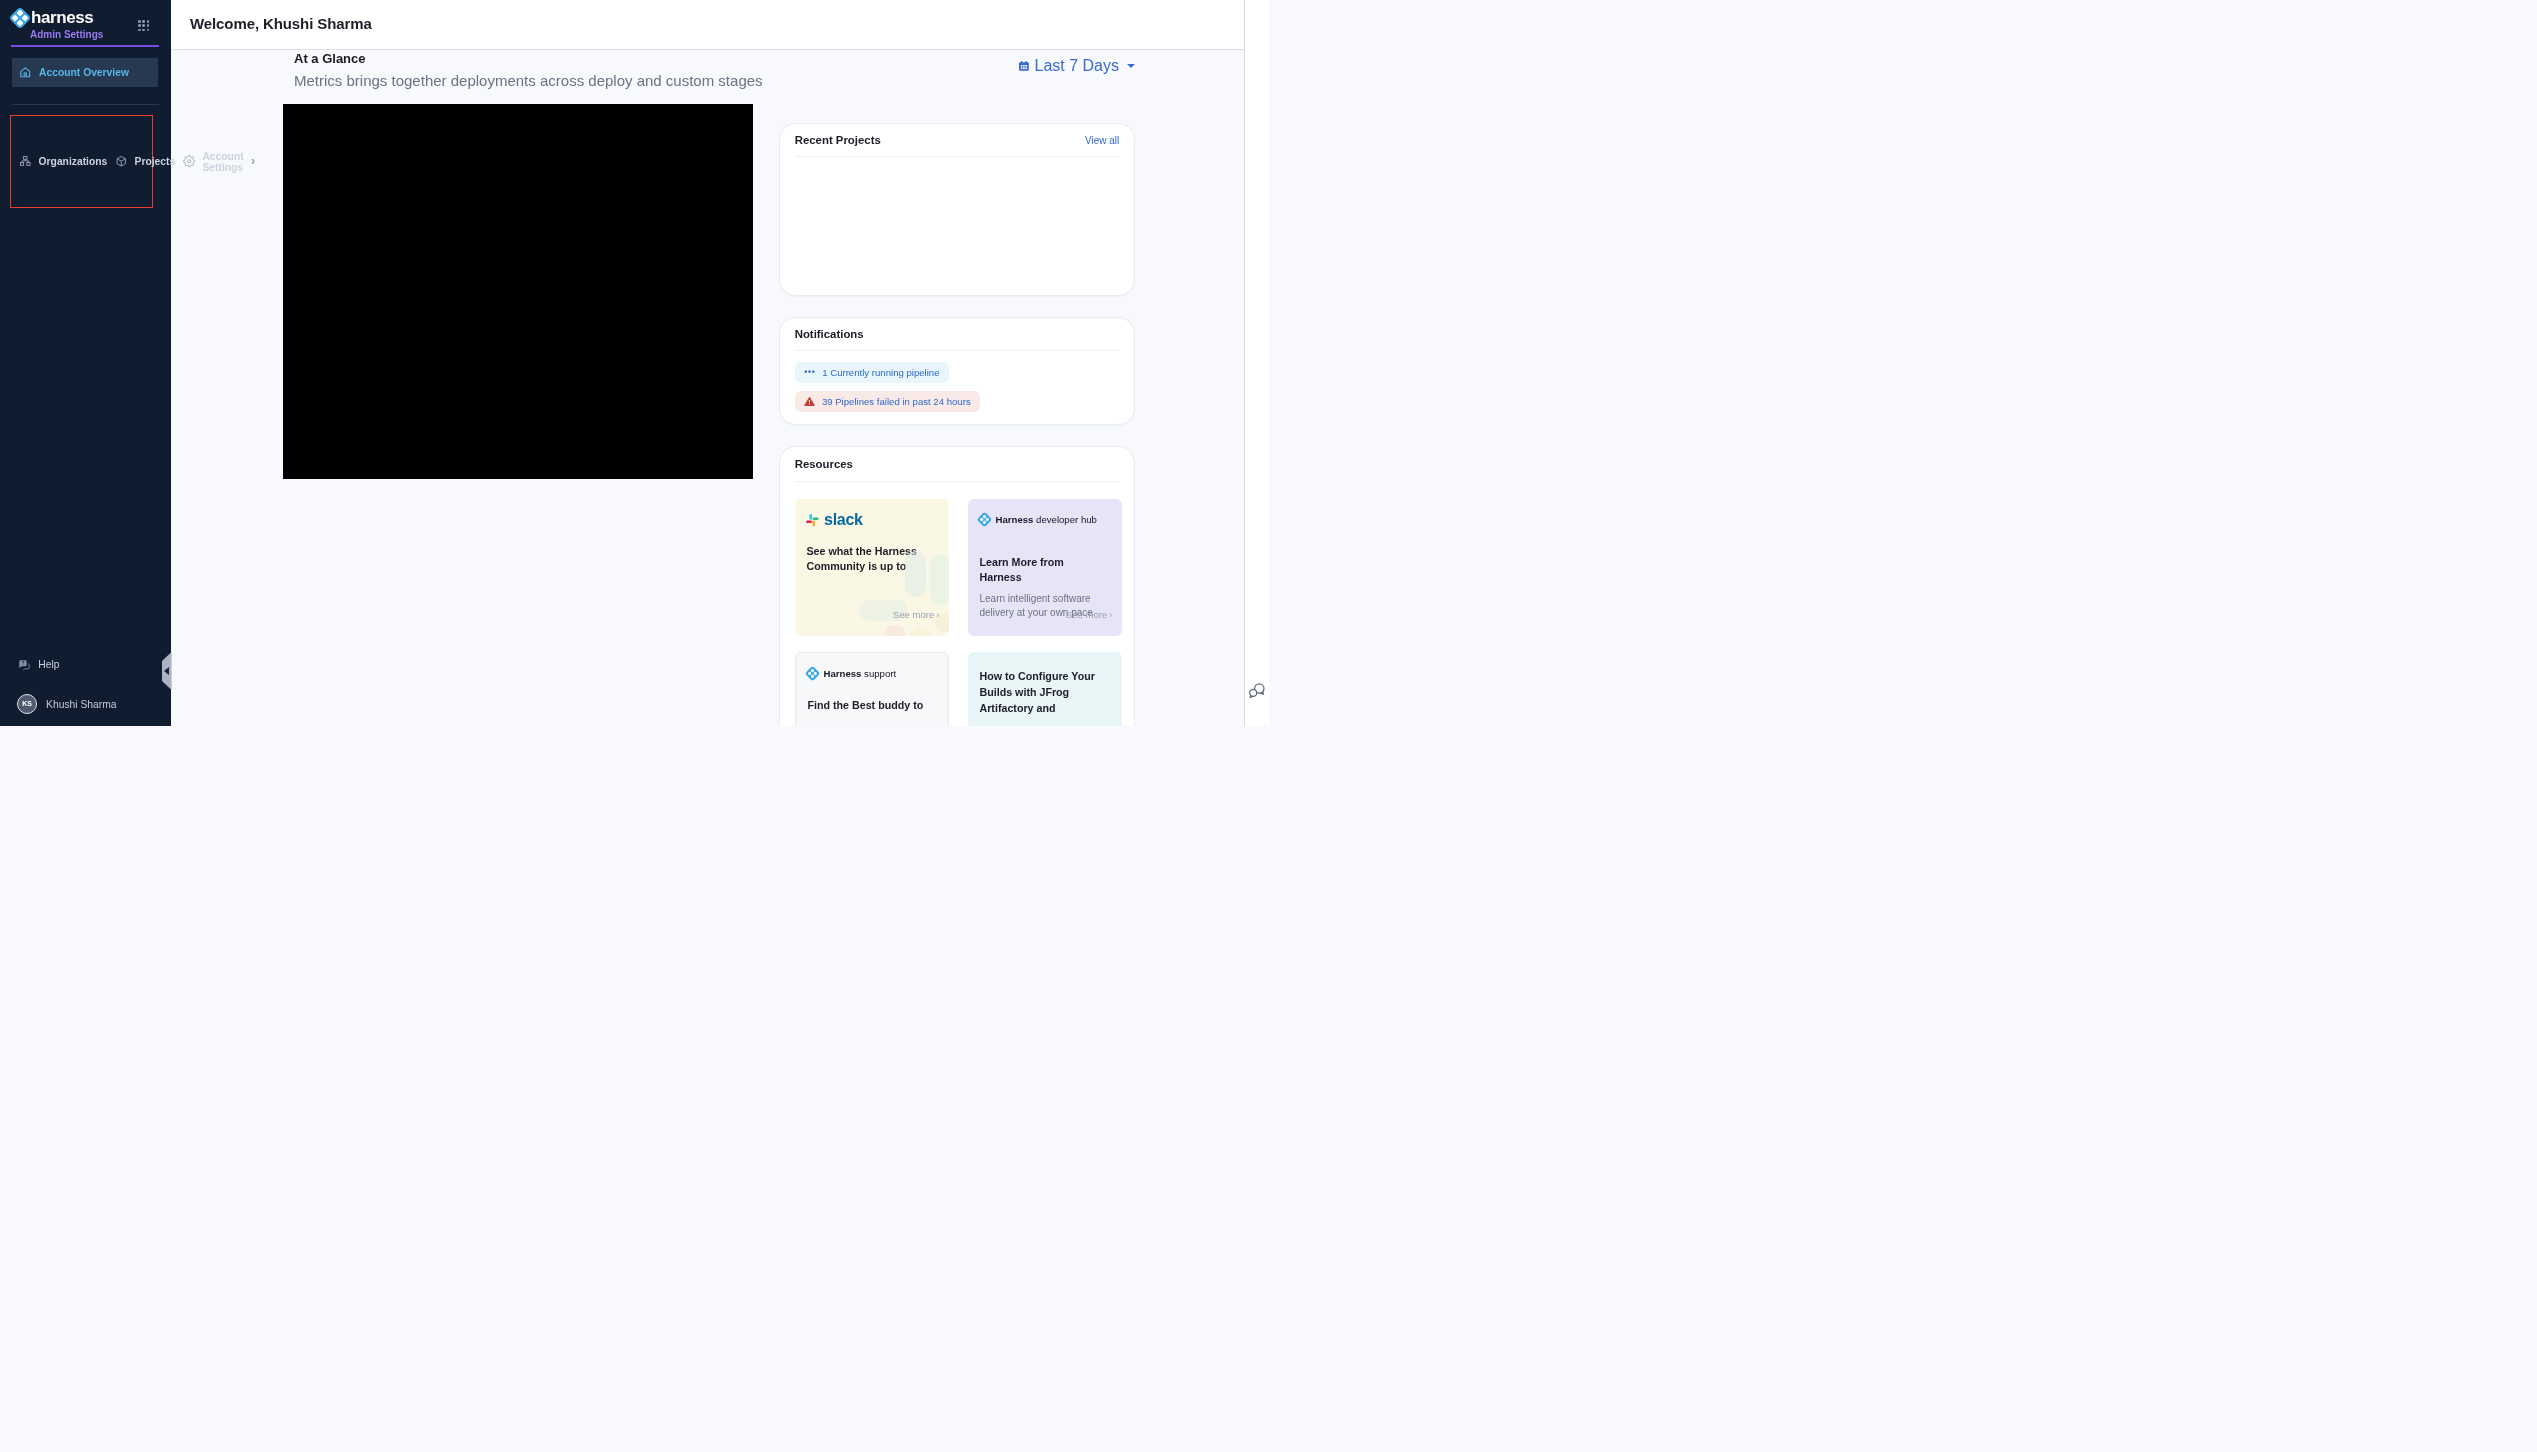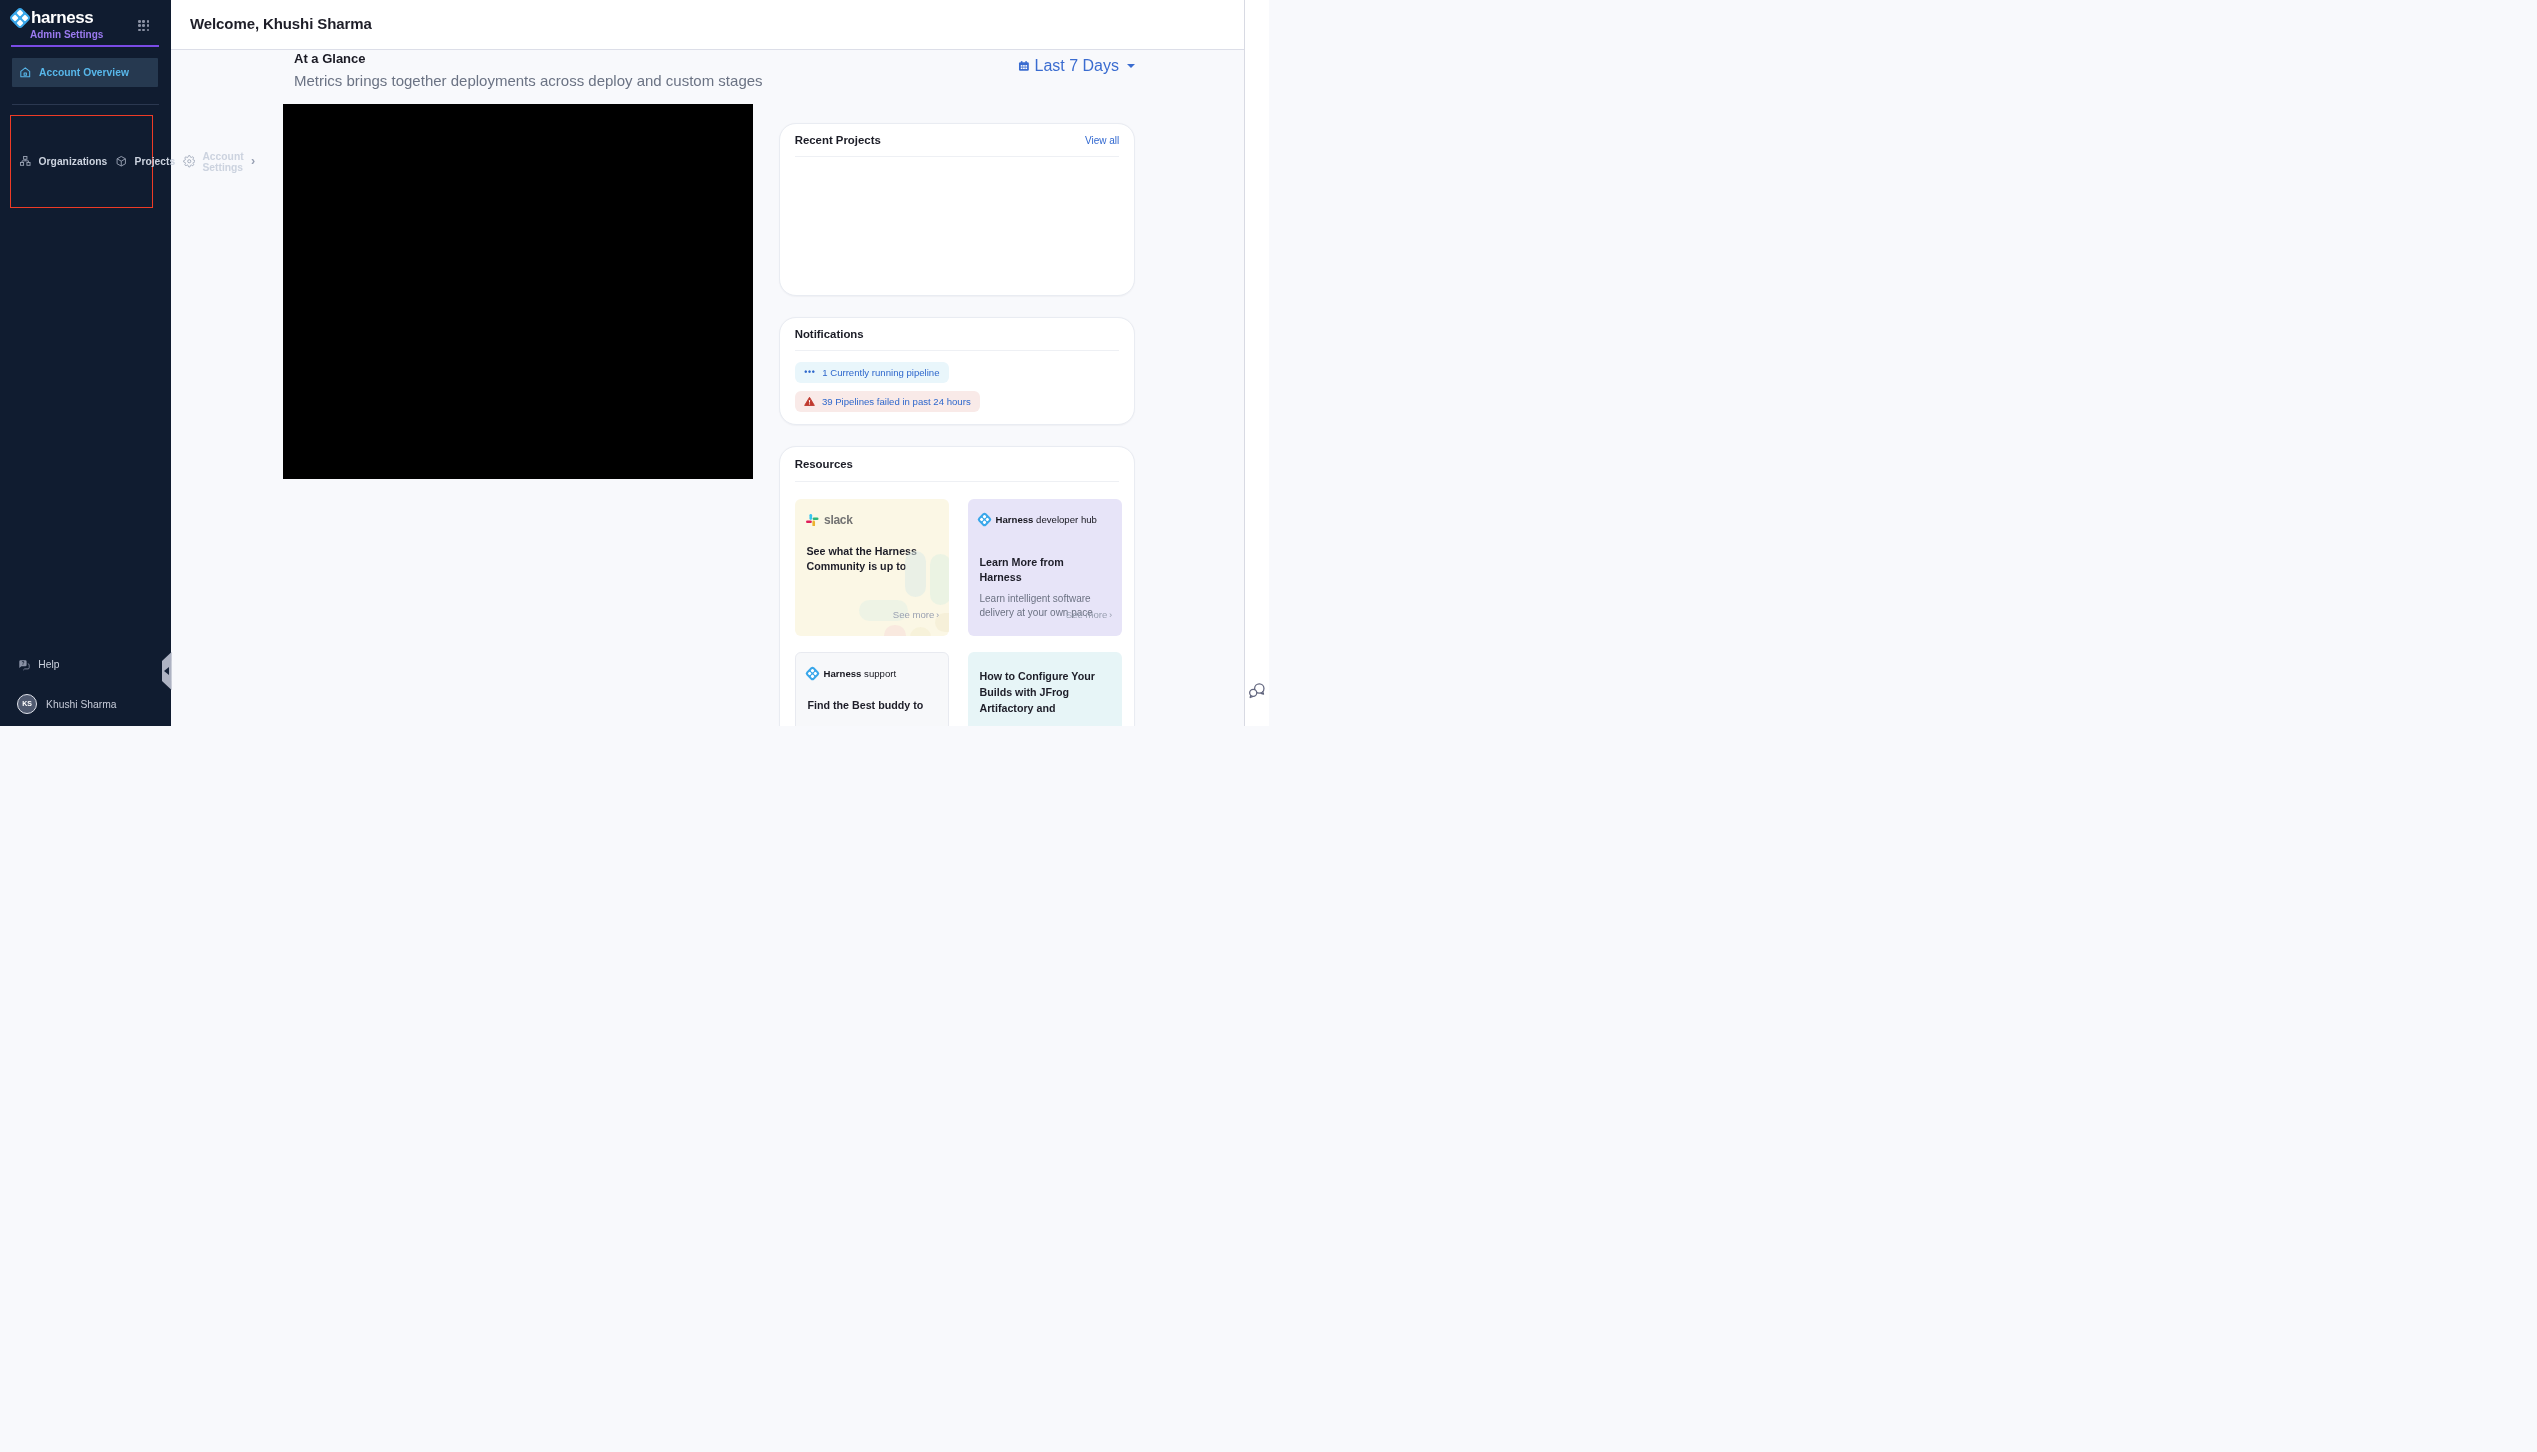--- a/index.html
+++ b/index.html
@@ -109,21 +109,21 @@
   .res-grid{padding:17.6px 14.7px 0;display:grid;grid-template-columns:154px 154px;gap:16px 19px;}
   .res-card{
     width:154px;height:137px;border-radius:5.9px;position:relative;box-sizing:border-box;
     padding:14px 11.8px;overflow:hidden;cursor:pointer;
   }
   .res-slack{background:#fbf7e5;}
   .res-hdh{background:#e7e4f8;}
   .res-support{background:#f7f8fa;border:0.7px solid #e8eaf0;}
   .res-jfrog{background:#e7f5f7;}
   .res-brand{display:flex;align-items:center;gap:5.1px;height:13.2px;}
-  .slack-word{font-size:12px;font-weight:700;color:#737373;letter-spacing:-0.3px;}
+  .slack-word{font-size:16px;font-weight:700;color:#0369a1;letter-spacing:-0.3px;}
   .res-brand-txt{font-size:9.6px;color:#17171f;}
   .res-brand-txt b{font-weight:700;}
   .res-headline{font-size:10.7px;font-weight:700;color:#1d1d28;line-height:1.38;margin-top:17.6px;}
   .res-hdh .res-headline{margin-top:29px;width:103px;}
   .res-slack .res-headline{width:132px;}
   .res-support .res-headline{margin-top:17.6px;width:136px;}
   .res-jfrog .res-headline{margin-top:1.5px;width:125px;line-height:1.5;}
   .res-body{font-size:10px;color:#6c7283;line-height:1.45;margin-top:6.6px;width:118px;}
   .see-more{position:absolute;right:9.6px;bottom:16px;font-size:9.6px;color:#9aa1b2;cursor:pointer;}
   .see-more .sm-chev{margin-left:1.5px;}

